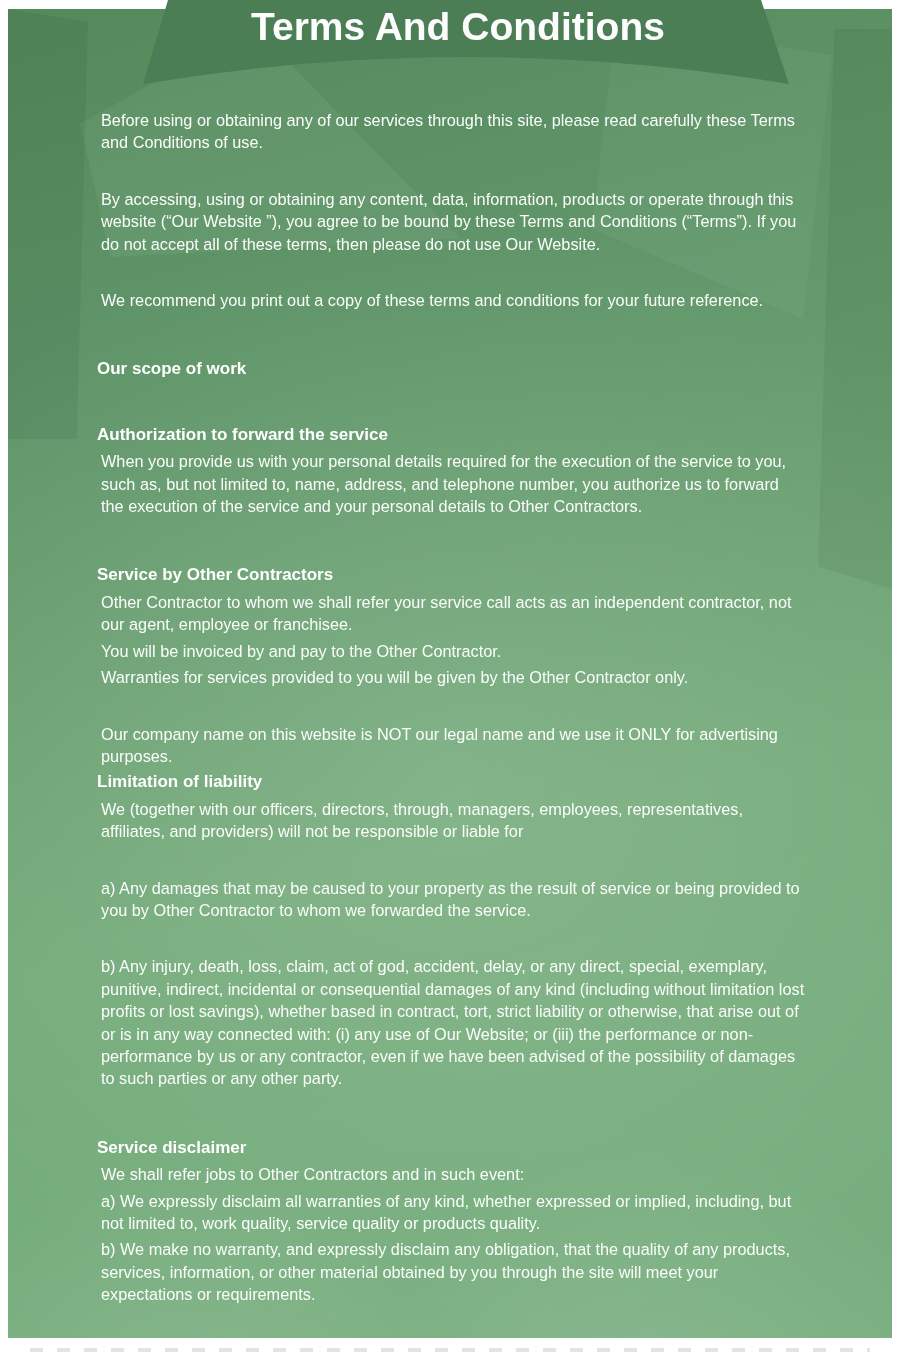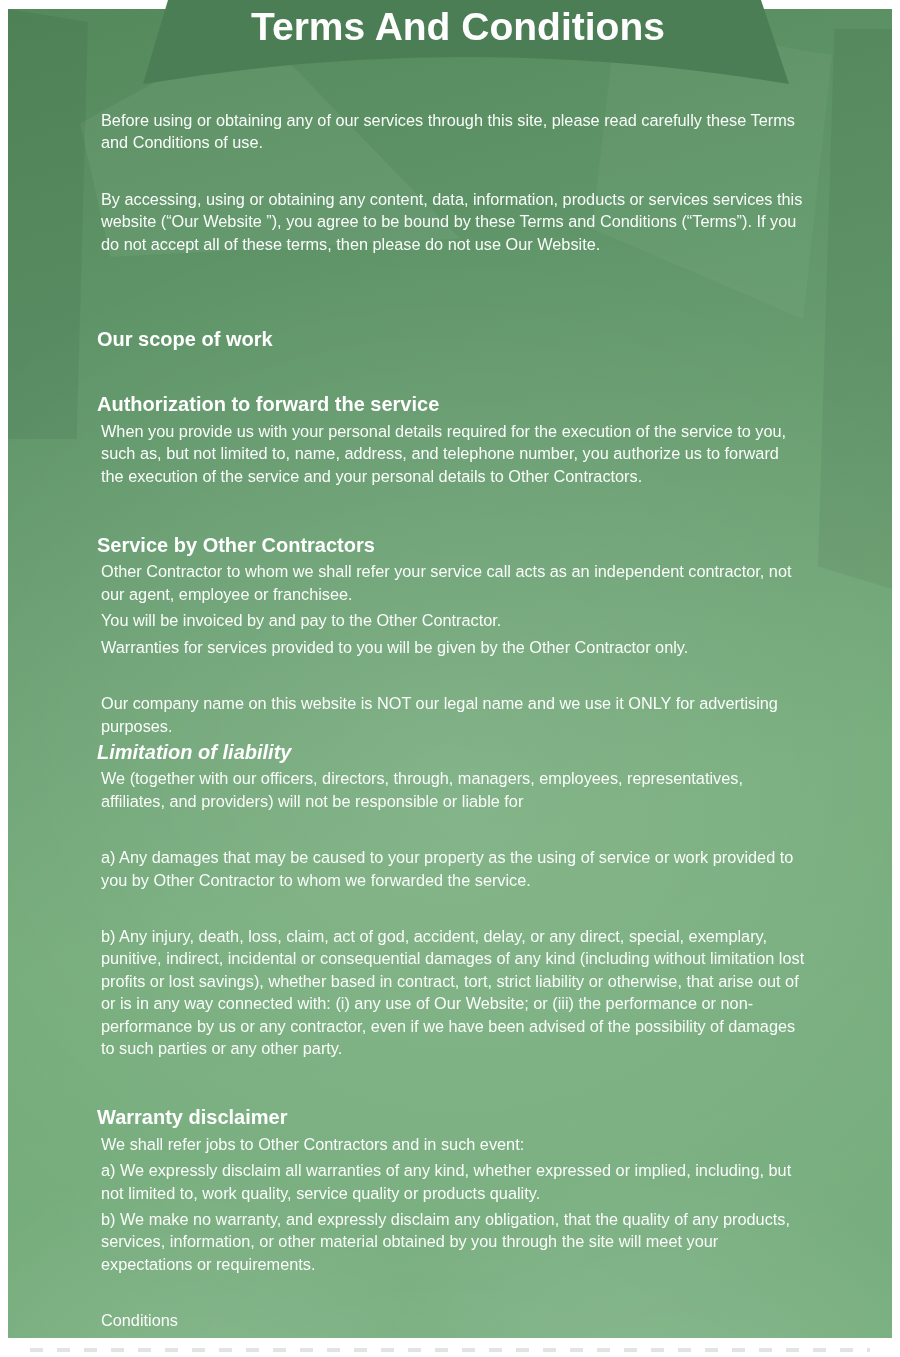--- a/index.html
+++ b/index.html
@@ -68,26 +68,26 @@
     position: absolute;
     left: 89px; top: 96px;
     width: 712px;
     color: #fbfdfb;
     font-size: 16.3px;
     line-height: 22.4px;
   }
   .content p.para { margin: 4px; }
   .content h2.heading {
     margin: 17px 0 0 0;
-    font-size: 20px;
+    font-size: 17px;
     line-height: 22.4px;
     font-weight: 700;
     color: #ffffff;
   }
-  .content h2.heading.tight { margin-top: 0; font-style: italic; }
+  .content h2.heading.tight { margin-top: 0; }
   .content .space { height: 26px; }
   
   .bottom-dashes {
     position: absolute;
     left: 30px; right: 30px; top: 1348px; height: 4px;
     background: repeating-linear-gradient(90deg,
       rgba(70,95,72,0.16) 0px, rgba(70,95,72,0.16) 13px,
       rgba(0,0,0,0) 13px, rgba(0,0,0,0) 27px);
   }
 </style>
@@ -96,42 +96,43 @@
 
 <div class="page">
   <div class="shape-left"></div>
   <div class="shape-right"></div>
   <div class="wedge-under-ribbon"></div>
   <div class="wedge-right"></div>
   <div class="bottom-waves"></div>
   <div class="content" style="color: rgb(251, 253, 251);">
       <p class="para">Before using or obtaining any of our services through this site, please read carefully these Terms and Conditions of use.</p>
       <div class="space"></div>
-      <p class="para">By accessing, using or obtaining any content, data, information, products or services services this website (“Our Website ”), you agree to be bound by these Terms and Conditions (“Terms”). If you do not accept all of these terms, then please do not use Our Website.</p>
+      <p class="para">By accessing, using or obtaining any content, data, information, products or operate through this website (“Our Website ”), you agree to be bound by these Terms and Conditions (“Terms”). If you do not accept all of these terms, then please do not use Our Website.</p>
       <div class="space"></div>
+      <p class="para">We recommend you print out a copy of these terms and conditions for your future reference.</p>
       <div class="space"></div>
       <h2 class="heading">Our scope of work</h2>
       <div class="space"></div>
       <h2 class="heading">Authorization to forward the service</h2>
       <p class="para">When you provide us with your personal details required for the execution of the service to you, such as, but not limited to, name, address, and telephone number, you authorize us to forward the execution of the service and your personal details to Other Contractors.</p>
       <div class="space"></div>
       <h2 class="heading">Service by Other Contractors</h2>
       <p class="para">Other Contractor to whom we shall refer your service call acts as an independent contractor, not our agent, employee or franchisee.</p>
       <p class="para">You will be invoiced by and pay to the Other Contractor.</p>
       <p class="para">Warranties for services provided to you will be given by the Other Contractor only.</p>
       <div class="space"></div>
       <p class="para">Our company name on this website is NOT our legal name and we use it ONLY for advertising purposes.</p>
       <h2 class="heading tight">Limitation of liability</h2>
       <p class="para">We (together with our officers, directors, through, managers, employees, representatives, affiliates, and providers) will not be responsible or liable for</p>
       <div class="space"></div>
-      <p class="para">a) Any damages that may be caused to your property as the using of service or work provided to you by Other Contractor to whom we forwarded the service.</p>
+      <p class="para">a) Any damages that may be caused to your property as the result of service or being provided to you by Other Contractor to whom we forwarded the service.</p>
       <div class="space"></div>
       <p class="para">b) Any injury, death, loss, claim, act of god, accident, delay, or any direct, special, exemplary, punitive, indirect, incidental or consequential damages of any kind (including without limitation lost profits or lost savings), whether based in contract, tort, strict liability or otherwise, that arise out of or is in any way connected with: (i) any use of Our Website; or (iii) the performance or non-performance by us or any contractor, even if we have been advised of the possibility of damages to such parties or any other party.</p>
       <div class="space"></div>
-      <h2 class="heading">Warranty disclaimer</h2>
+      <h2 class="heading">Service disclaimer</h2>
       <p class="para">We shall refer jobs to Other Contractors and in such event:</p>
       <p class="para">a) We expressly disclaim all warranties of any kind, whether expressed or implied, including, but not limited to, work quality, service quality or products quality.</p>
       <p class="para">b) We make no warranty, and expressly disclaim any obligation, that the quality of any products, services, information, or other material obtained by you through the site will meet your expectations or requirements.</p>
       <div class="space"></div>
       <p class="para">Conditions</p>
       <p class="para">We may assign our rights and duties under these Terms without such assignment being considered change to the Terms and without notice to you.</p>
     </div>
 </div>
 
 <svg class="ribbon" viewBox="0 0 900 110" xmlns="http://www.w3.org/2000/svg">

